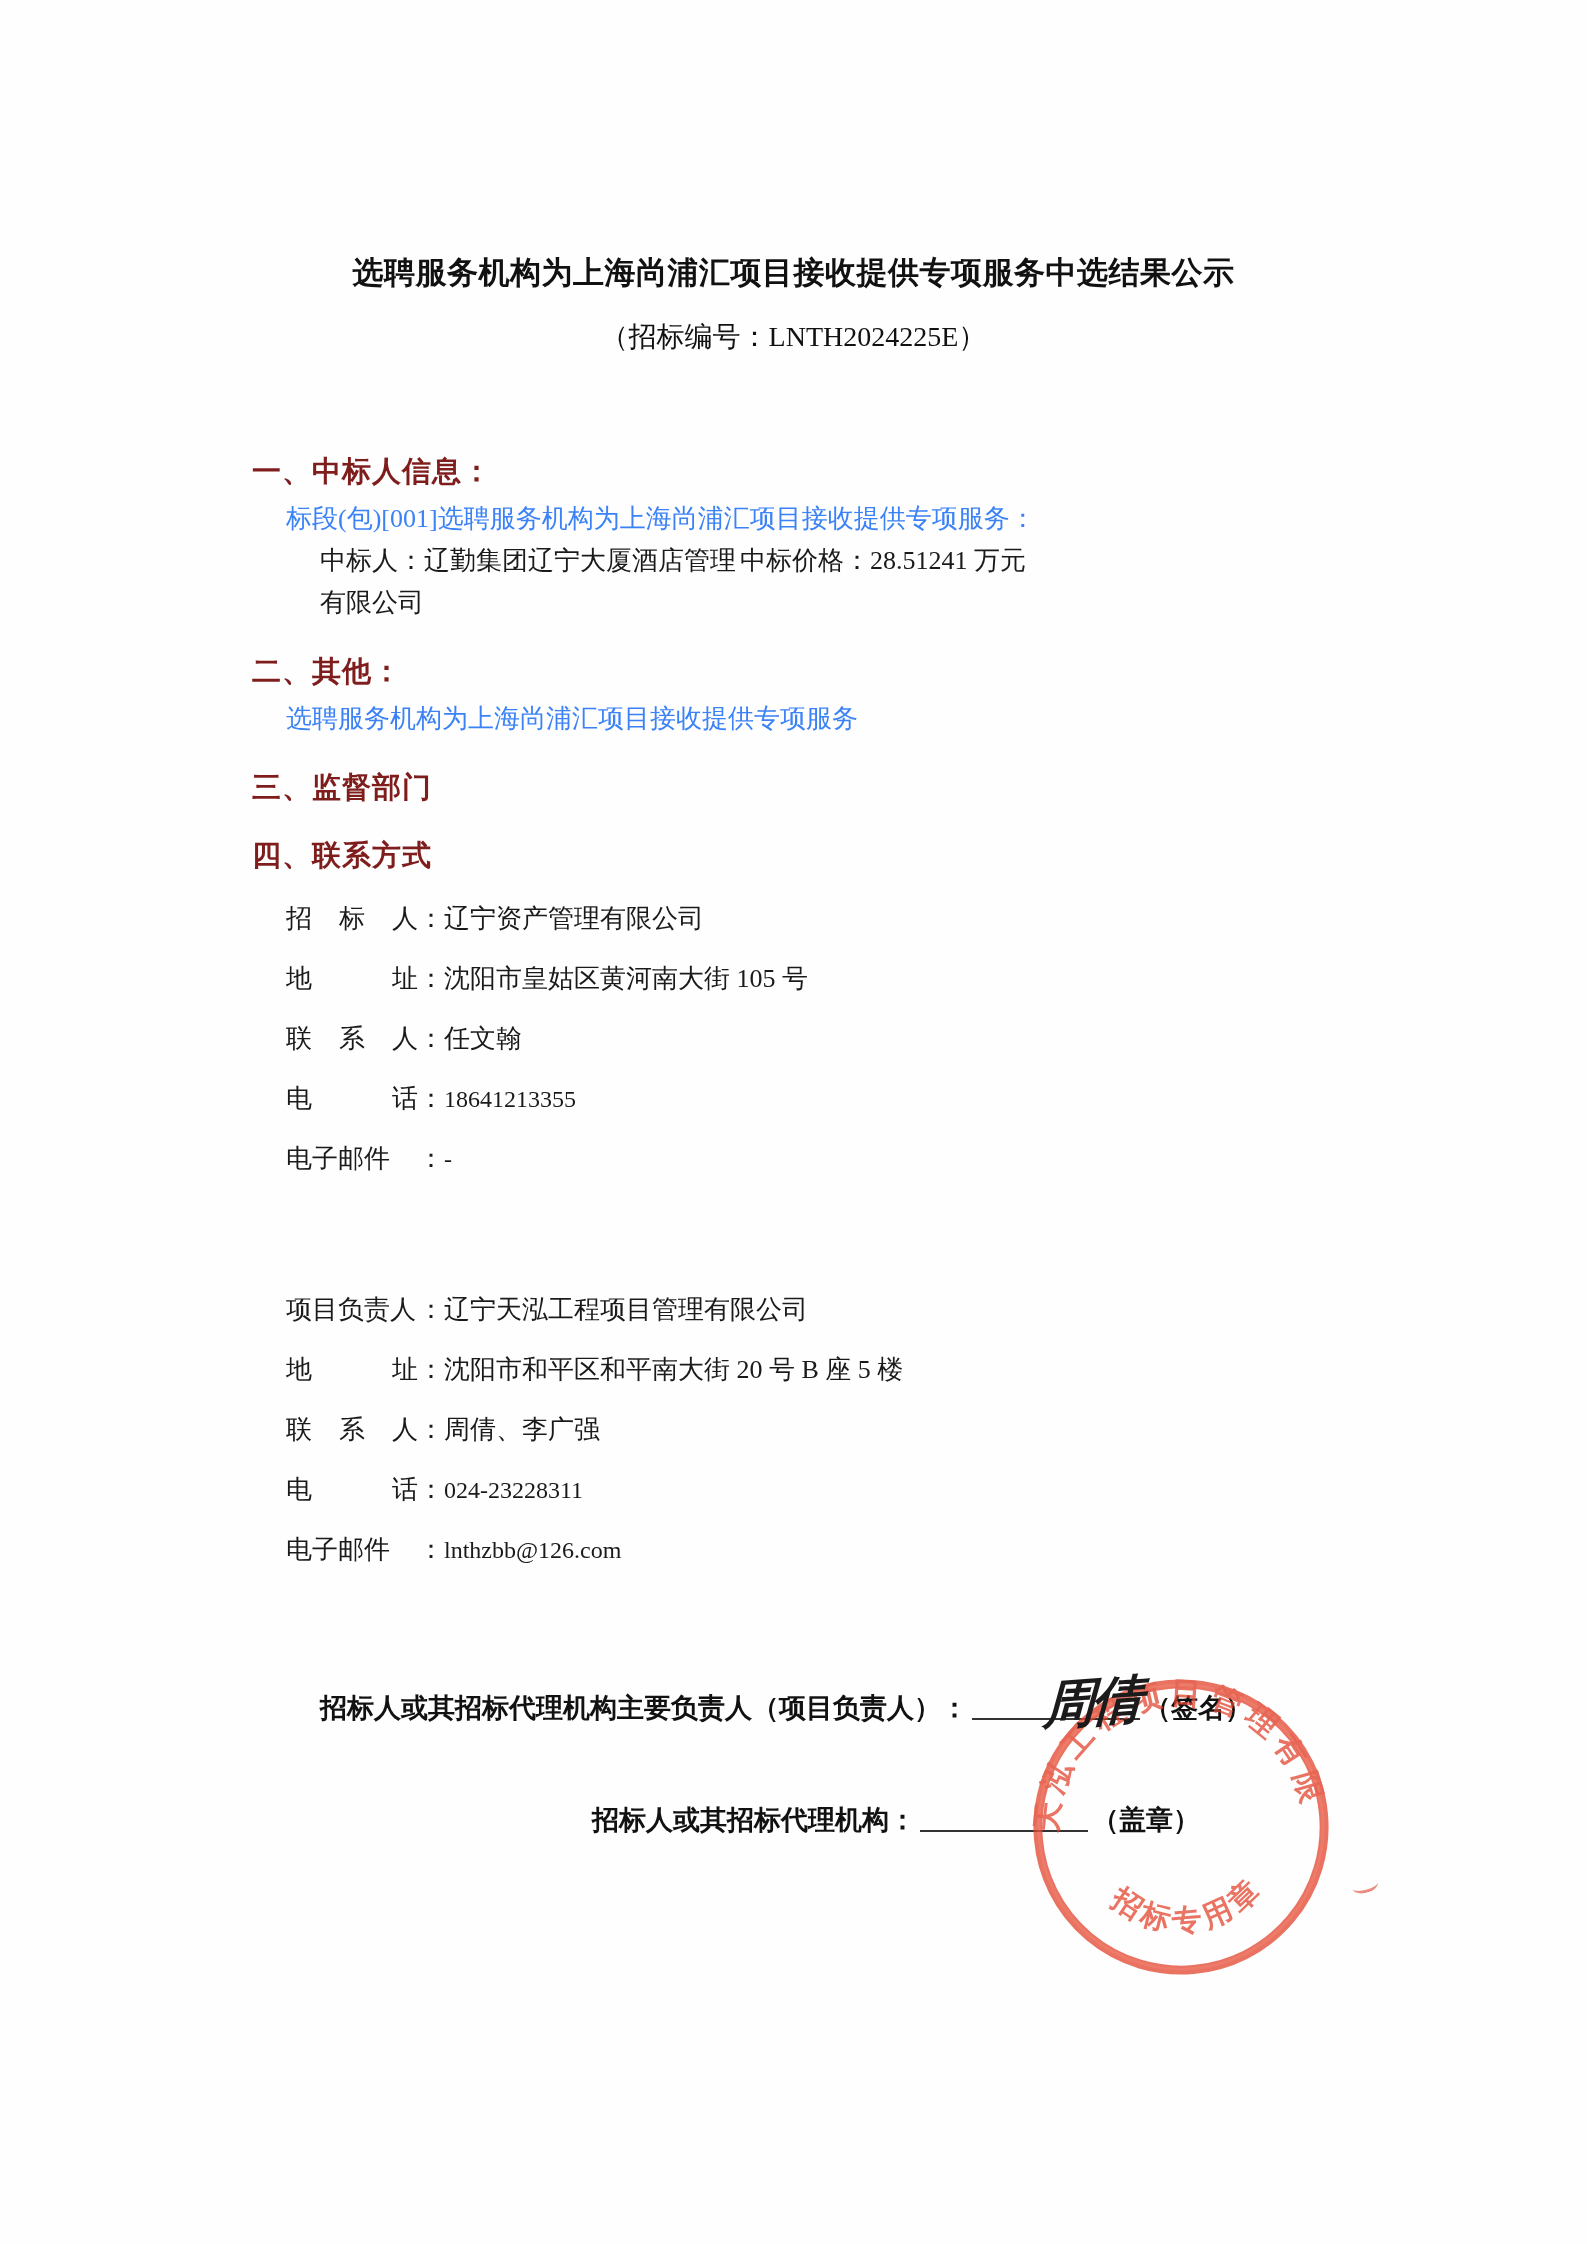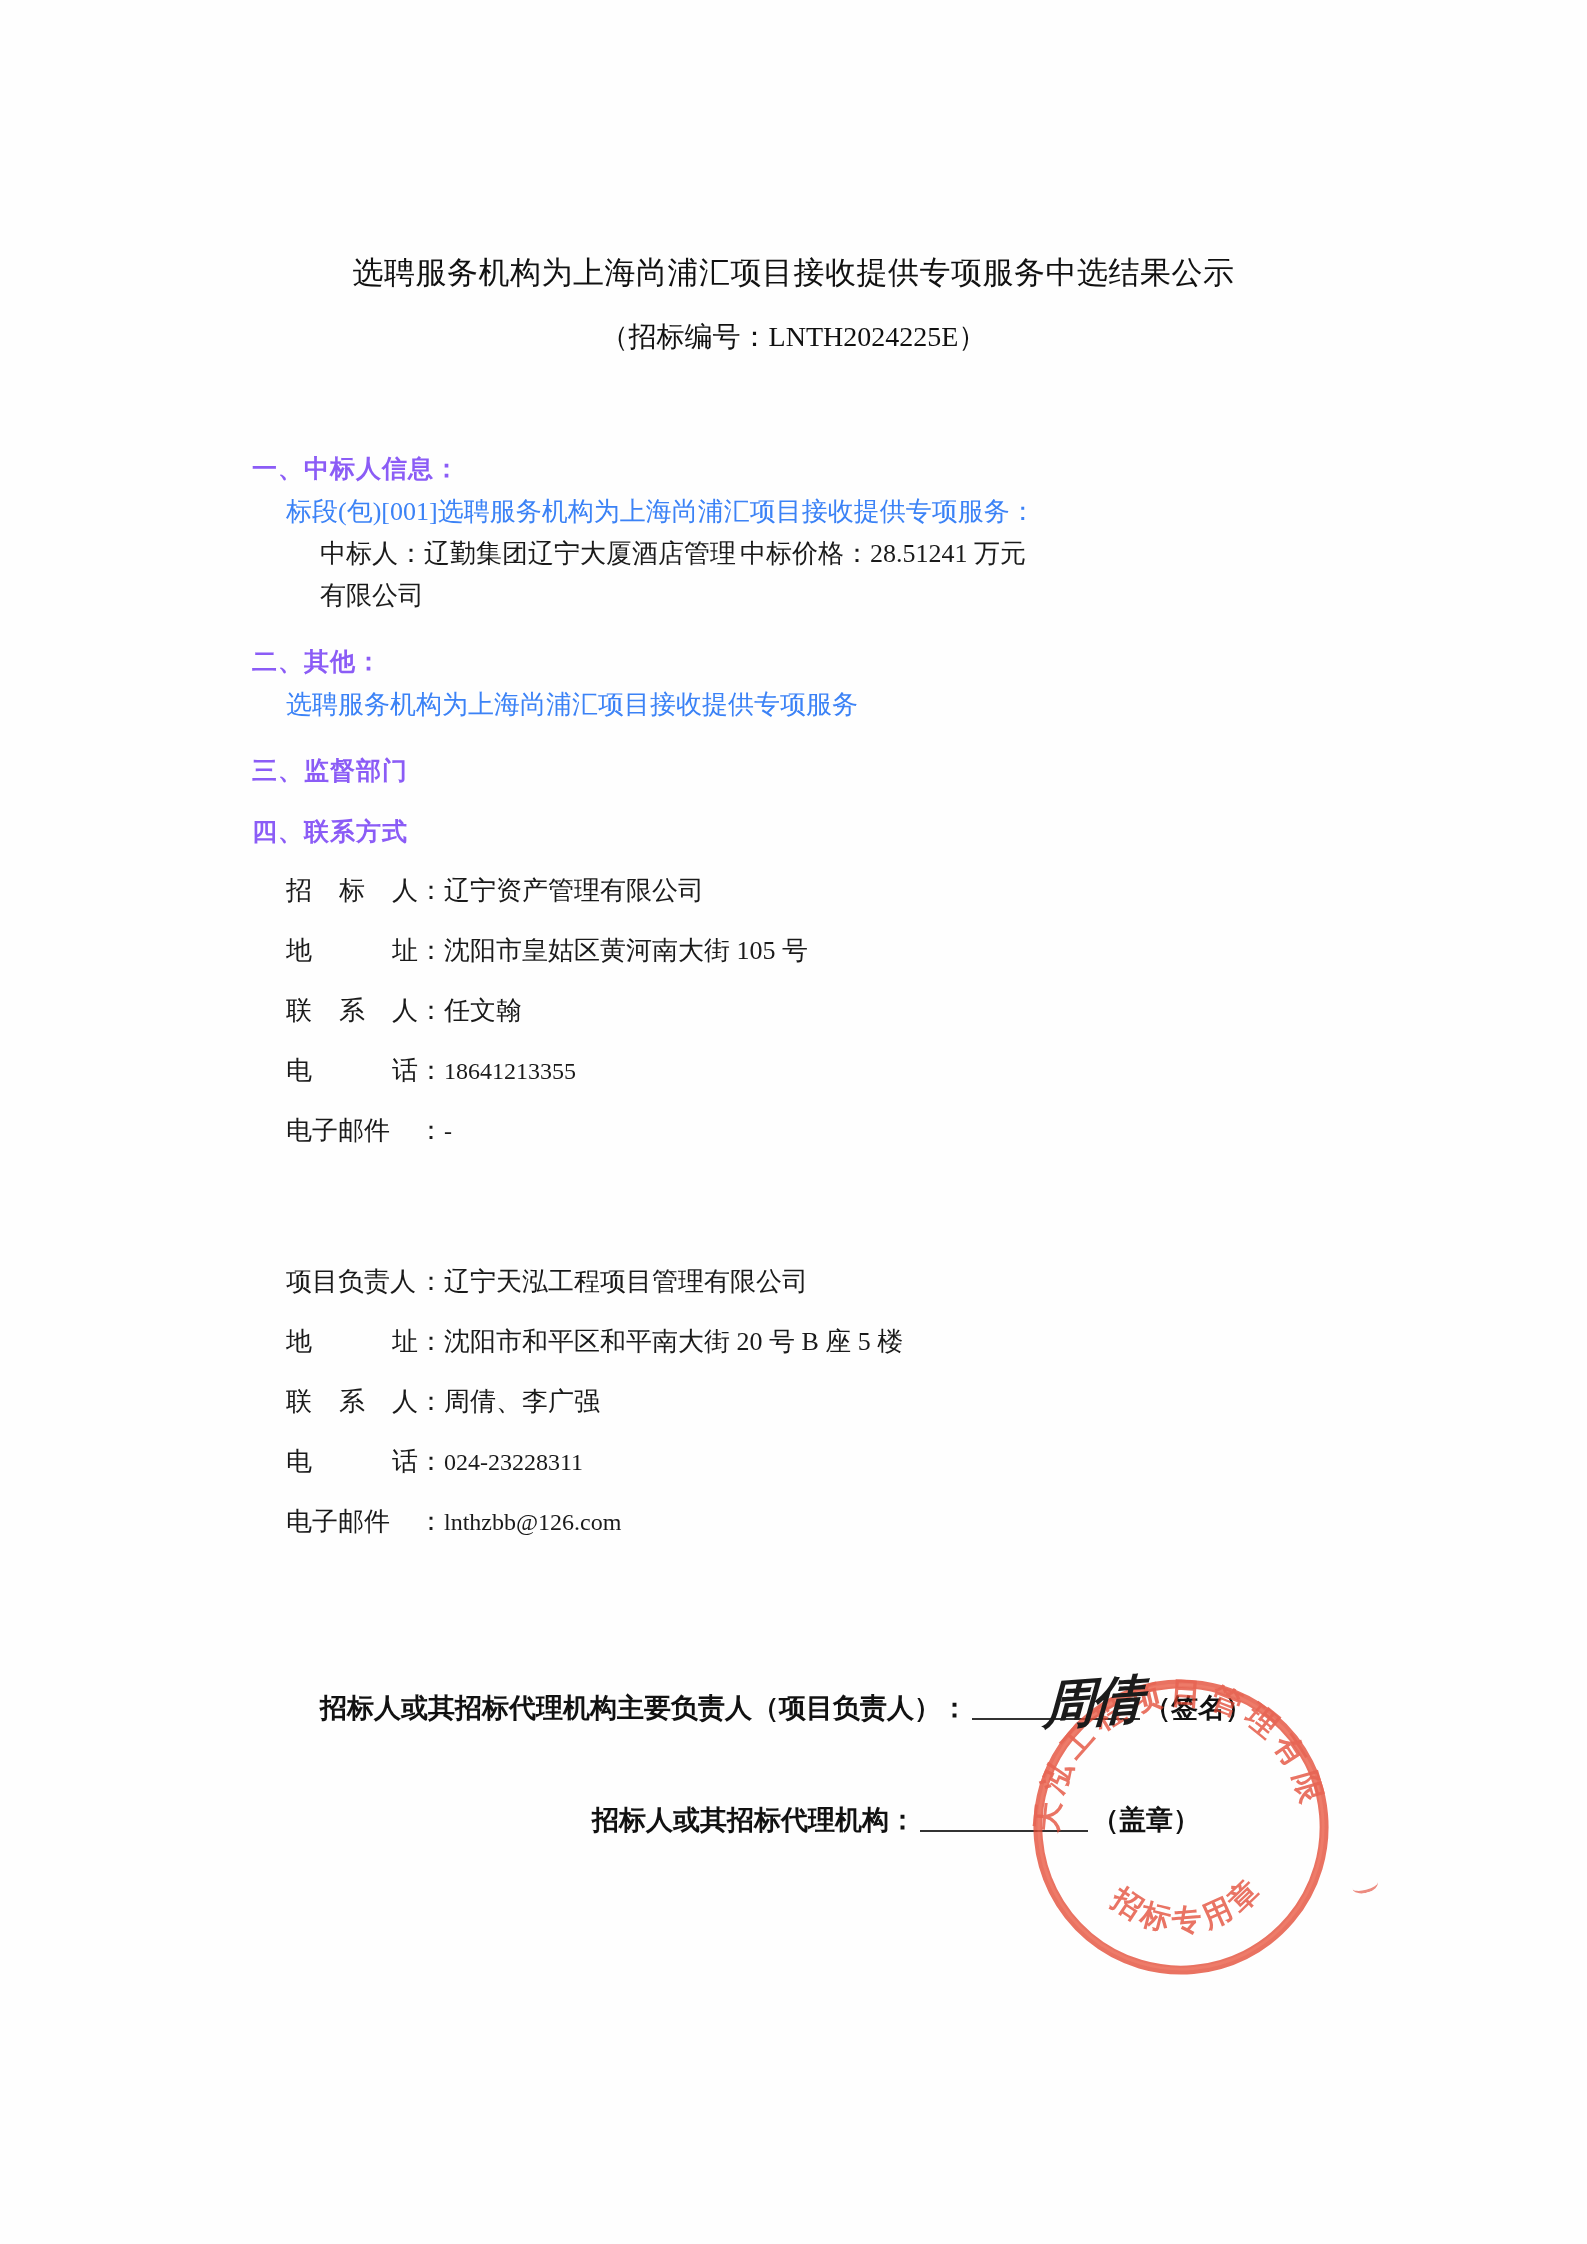--- a/index.html
+++ b/index.html
@@ -23,21 +23,21 @@
   }
 
   
   .doc-title {
     position: absolute;
     top: 252px;
     left: 0;
     width: 1587px;
     text-align: center;
     font-size: 31px;
-    font-weight: normal;
+    font-weight: bold;
     letter-spacing: 0.5px;
     color: #111;
   }
   .doc-subtitle {
     position: absolute;
     top: 318px;
     left: 0;
     width: 1587px;
     text-align: center;
     font-size: 28px;
@@ -46,23 +46,23 @@
 
   
   .body-area {
     position: absolute;
     top: 452px;
     left: 252px;
     width: 1120px;
   }
 
   .section-head {
-    font-size: 25px;
-    font-weight: bold;
-    color: #8b5cf6;
+    font-size: 29px;
+    font-weight: bold;
+    color: #7f1d1d;
     margin: 0 0 6px 0;
     letter-spacing: 1px;
   }
   .sec-gap-1 { margin-top: 0; }
   .sec-gap   { margin-top: 28px; }
 
   .body-line {
     font-size: 26px;
     color: #3b82f6;
     margin: 0;

